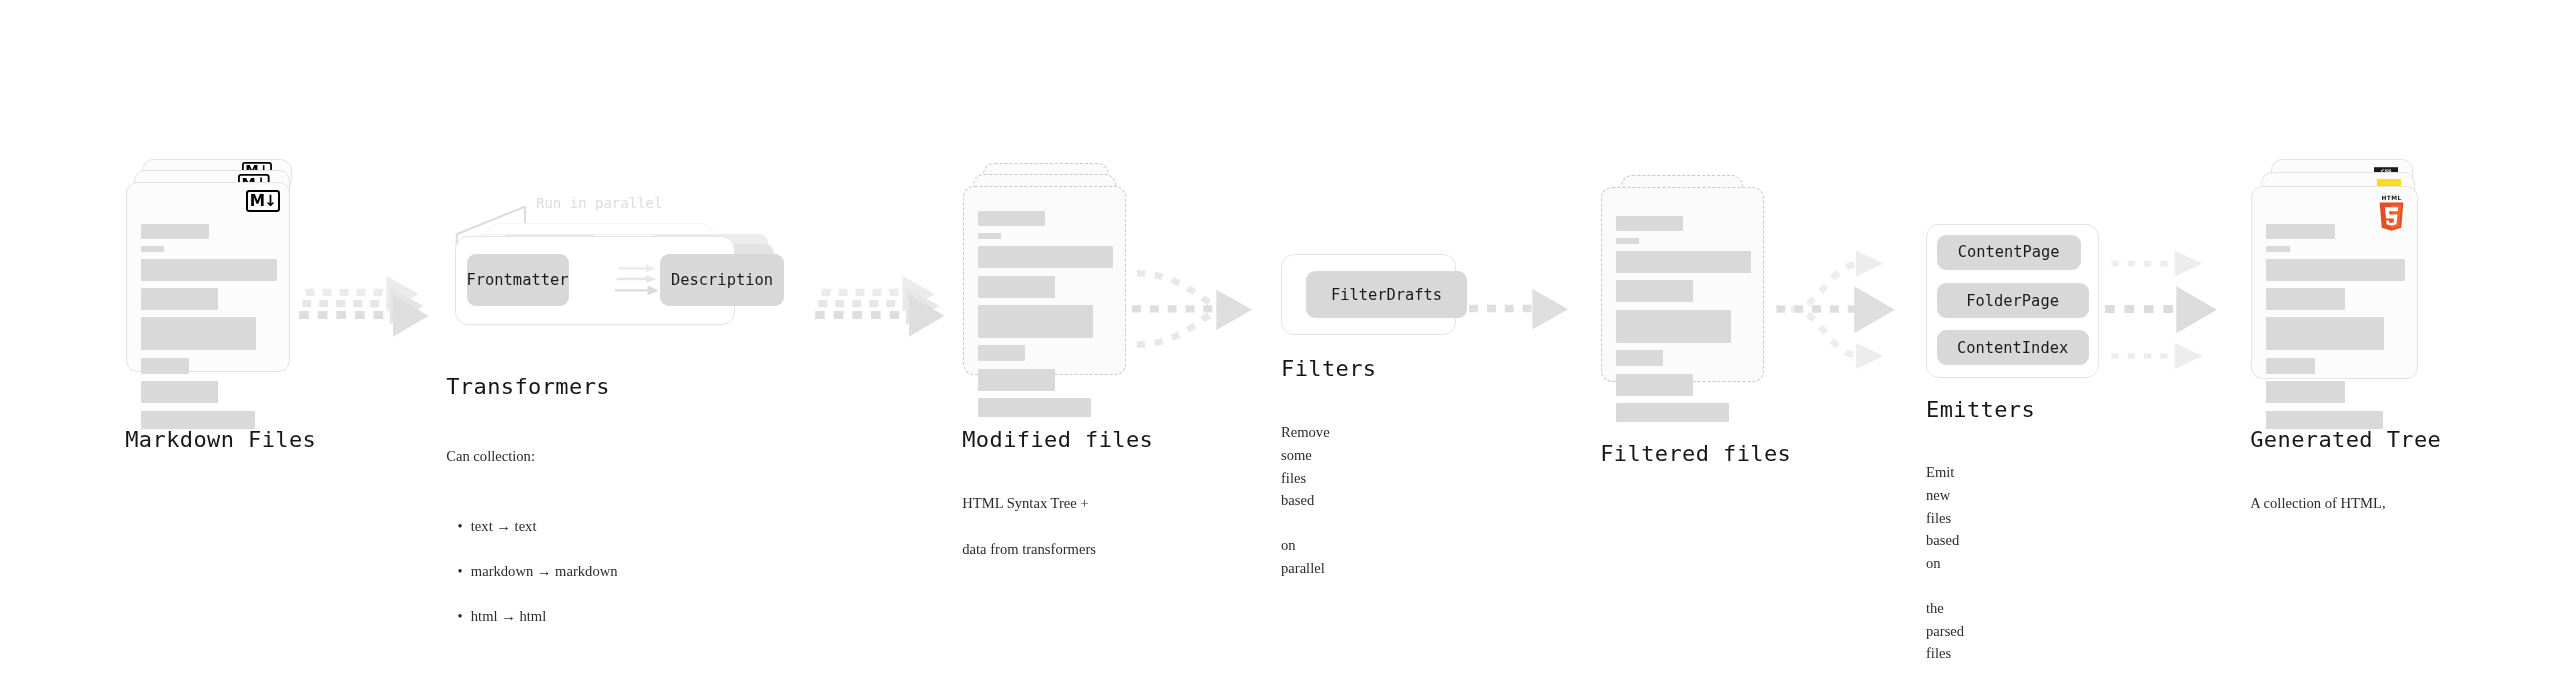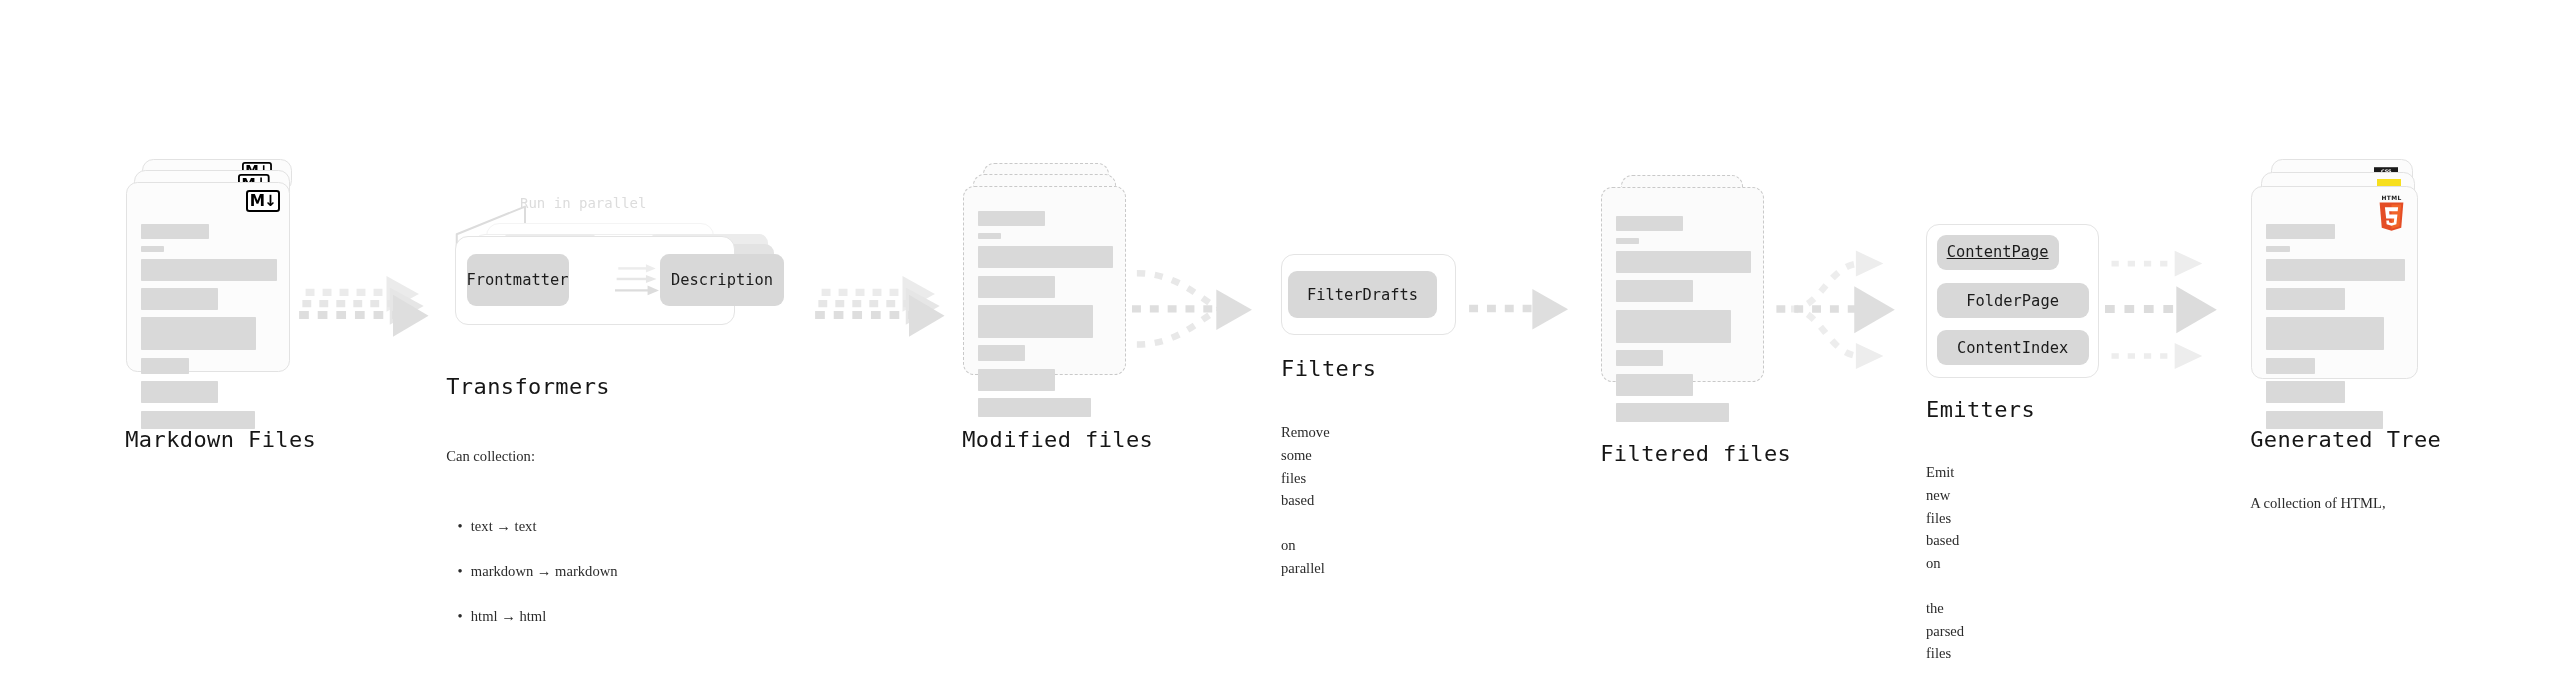--- a/index.html
+++ b/index.html
@@ -170,21 +170,21 @@
       <line x1="-8" y1="58" x2="116" y2="58"></line>
     </g>
     <polygon points="108,33 152,59 108,85" fill="#dedede"></polygon>
   </svg>
 
   <div class="stage" style="left:447px; top:192px;">
 
     <svg class="svg-layer" style="left:8.1px; top:0px;" width="179" height="65" viewBox="0 0 220 80">
       <path d="M2 72 L2 52 L86 18 L86 44" stroke="#dcdcdc" stroke-width="2.5" fill="none" stroke-linejoin="round"></path>
     </svg>
-    <div class="run-label" style="left:73px; top:3.3px;">Run in parallel</div>
+    <div class="run-label" style="left:89px; top:3.3px;">Run in parallel</div>
 
     <div class="panel ghost2" style="left:39px; top:31px; width:228px; height:85px;"></div>
     <div class="panel ghost1" style="left:25px; top:42px; width:228px; height:85px;"></div>
 
     <div class="chip g1" style="left:54px; top:42px; width:98px; height:49px;"></div>
     <div class="chip g1" style="left:201px; top:42px; width:120px; height:49px;"></div>
     <div class="chip g2" style="left:47px; top:52px; width:99px; height:50px;"></div>
     <div class="chip g2" style="left:205px; top:52px; width:122px; height:50px;"></div>
 
     <div class="panel" style="left:8.1px; top:44px; width:280px; height:89px;"></div>
@@ -241,36 +241,40 @@
           <div class="bar" style="width:100%; height:22px;"></div>
           <div class="bar" style="width:57%;  height:22px;"></div>
           <div class="bar" style="width:85%;  height:33px;"></div>
           <div class="bar" style="width:35%;  height:16.3px;"></div>
           <div class="bar" style="width:57%;  height:22px;"></div>
           <div class="bar" style="width:84%;  height:18.7px;"></div>
         </div>
       </div>
     </div>
     <div class="stage-title" style="position:absolute; left:-0.8px; top:264px;">Modified files</div>
+    <div class="stage-sub" style="position:absolute; left:-0.8px; top:297px;">
+      <div>HTML Syntax Tree +</div>
+      <div>data from transformers</div>
+    </div>
   </div>
 
   <svg class="svg-layer" style="left:1132px; top:260px;" width="154" height="114" viewBox="0 0 190 140">
     <g fill="none" stroke="#e8e8e8" stroke-width="8" stroke-dasharray="10 12">
       <path d="M6 16 C 58 16, 84 48, 108 60"></path>
       <path d="M6 104 C 58 104, 84 72, 108 60"></path>
     </g>
     <g stroke="#dedede" stroke-width="9" stroke-dasharray="11 11" fill="none">
       <line x1="0" y1="60" x2="112" y2="60"></line>
     </g>
     <polygon points="104,36 148,61 104,86" fill="#dedede"></polygon>
   </svg>
 
   <div class="stage" style="left:1281px; top:254px;">
     <div class="panel" style="left:0px; top:0px; width:175px; height:81px;"></div>
-    <div class="chip" style="left:7px; top:17px; width:149px; height:47px;">FilterDrafts</div>
+    <div class="chip" style="left:25px; top:17px; width:161px; height:47px;">FilterDrafts</div>
     <div class="stage-title" style="position:absolute; left:0px; top:102px;">Filters</div>
     <div class="stage-sub" style="position:absolute; left:0px; top:135px;">
       <div>Remove some files based</div>
       <div>on parallel</div>
     </div>
   </div>
 
   <svg class="svg-layer" style="left:1469px; top:272px;" width="130" height="73" viewBox="0 0 160 90">
     <g stroke="#dedede" stroke-width="9" stroke-dasharray="11 11" fill="none">
       <line x1="0" y1="45" x2="86" y2="45"></line>
@@ -305,21 +309,21 @@
     <polygon points="98,18 132,34 98,50" fill="#ededed"></polygon>
     <polygon points="98,132 132,148 98,164" fill="#ededed"></polygon>
     <g stroke="#dedede" stroke-width="9" stroke-dasharray="11 11" fill="none">
       <line x1="0" y1="90" x2="106" y2="90"></line>
     </g>
     <polygon points="96,62 146,91 96,120" fill="#dedede"></polygon>
   </svg>
 
   <div class="stage" style="left:1926px; top:224px;">
     <div class="panel" style="left:0px; top:0px; width:173px; height:154px;"></div>
-    <div class="chip" style="left:10.6px; top:10.6px; width:122px; height:35px;text-decoration:underline;">ContentPage</div>
+    <div class="chip" style="left:10.6px; top:10.6px; width:144px; height:35px;">ContentPage</div>
     <div class="chip" style="left:10.6px; top:59px; width:152px; height:35px;">FolderPage</div>
     <div class="chip" style="left:10.6px; top:106px; width:152px; height:35px;">ContentIndex</div>
     <div class="stage-title" style="position:absolute; left:0px; top:173px;">Emitters</div>
     <div class="stage-sub" style="position:absolute; left:0px; top:205px;">
       <div>Emit new files based on</div>
       <div>the parsed files</div>
     </div>
   </div>
 
   <svg class="svg-layer" style="left:2105px; top:236px;" width="154" height="146" viewBox="0 0 190 180">

